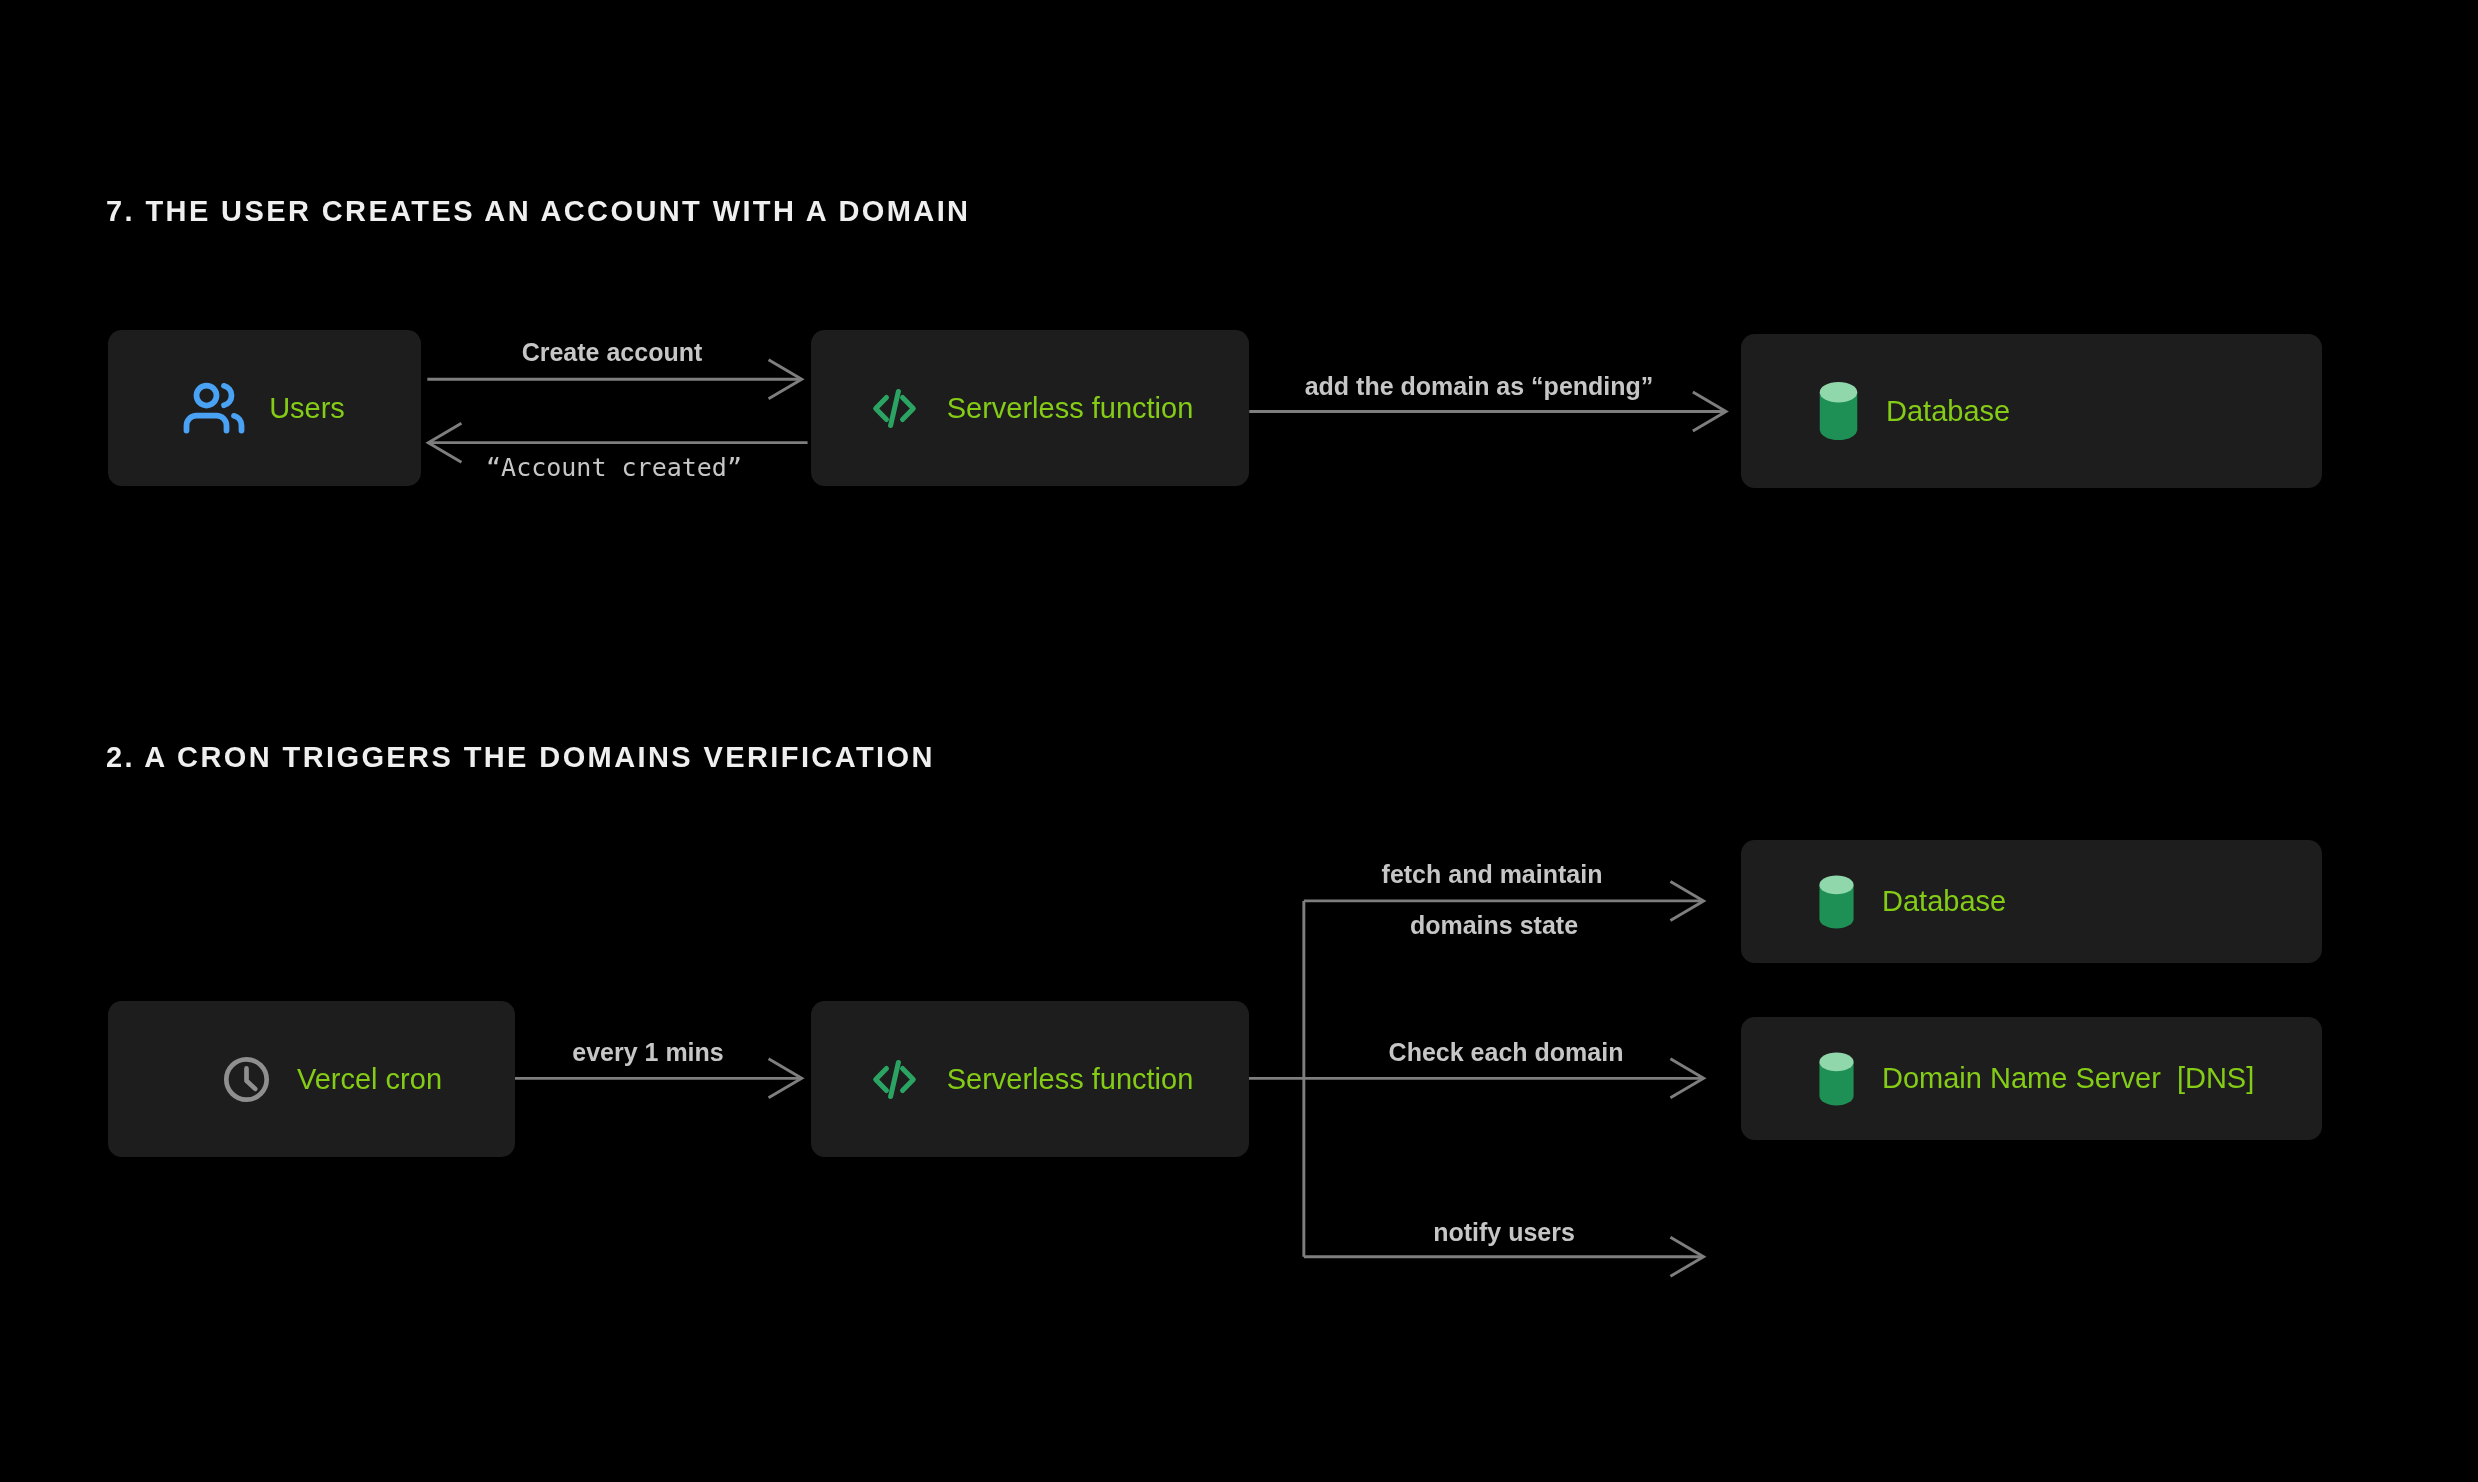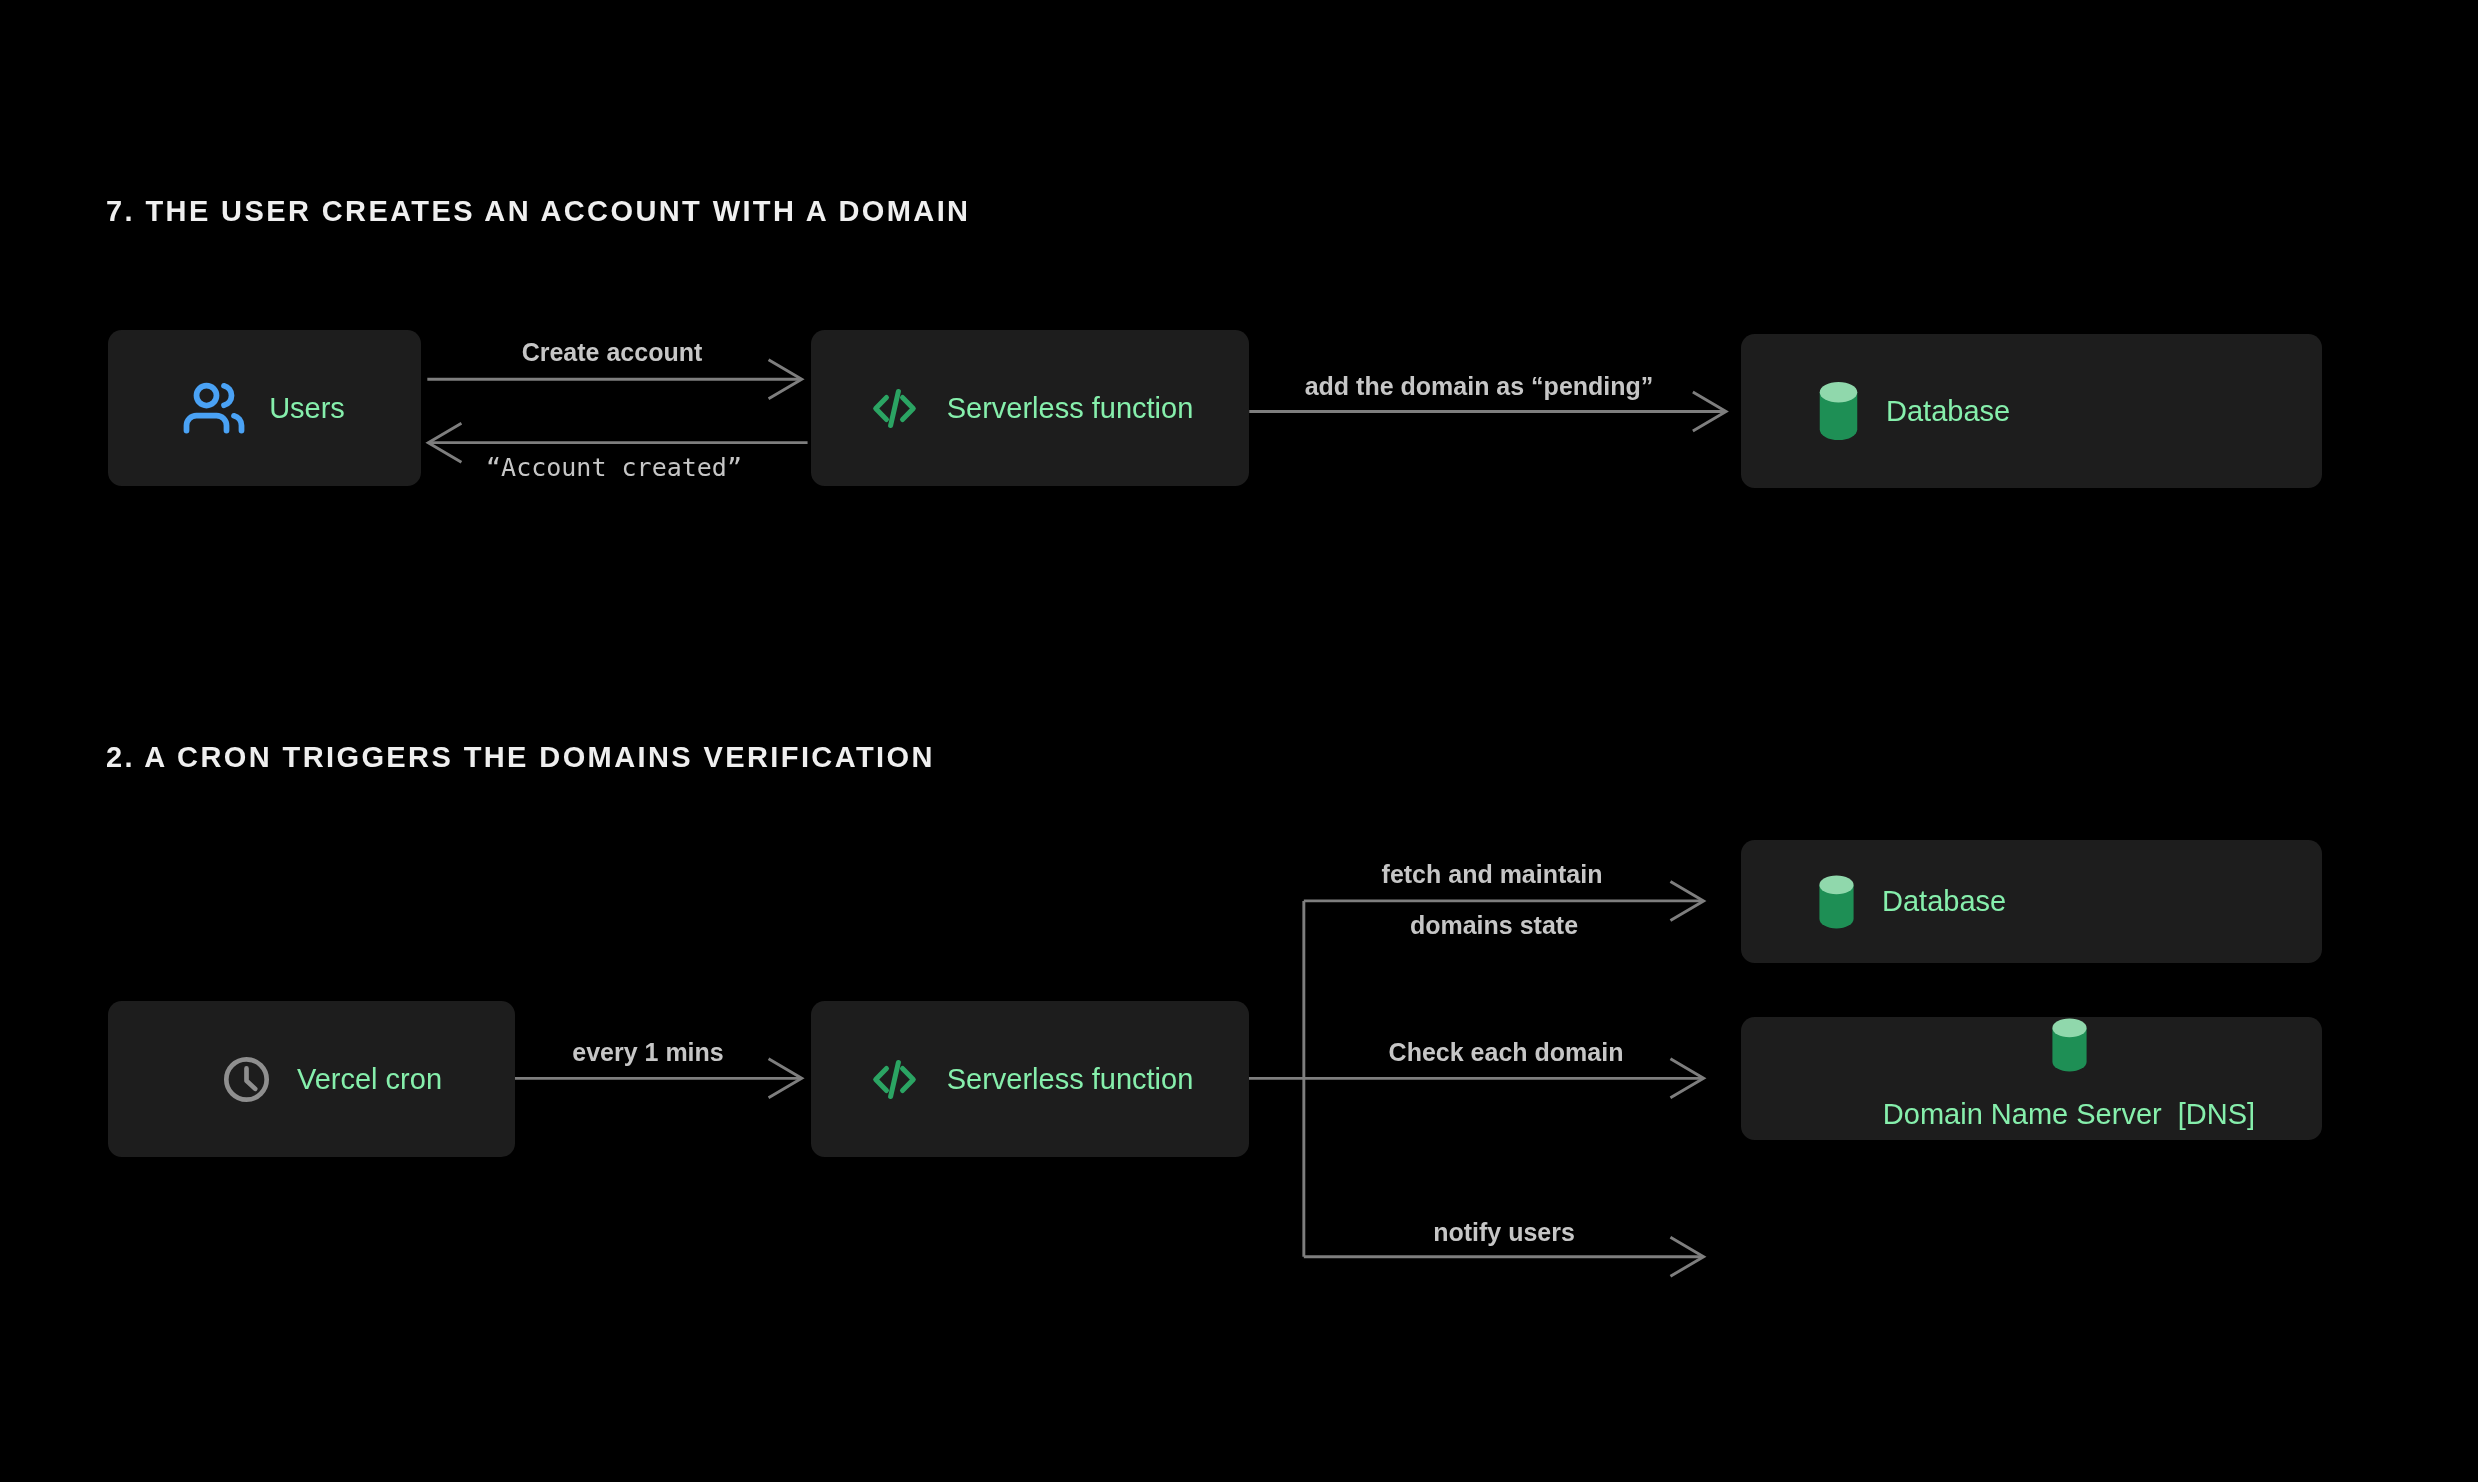--- a/index.html
+++ b/index.html
@@ -18,21 +18,21 @@
     color:#efefef;
     white-space:nowrap;
   }
   .node{
     position:absolute;
     background:#1d1d1d;
     border-radius:13.7px;
     display:flex;
     align-items:center;
     gap:25px;
-    color:#86efac;
+    color:#84cc16;
     font-size:29px;
     font-weight:500;
   }
   .node.center{justify-content:center;}
   .node.leftpad{justify-content:flex-start;padding-left:75px;box-sizing:border-box;}
   .node-label{white-space:pre;}
   .icon{display:flex;align-items:center;justify-content:center;}
   .icon svg{overflow:visible;display:block;}
   .wires{position:absolute;left:0;top:0;}
   .wire{stroke:#7e7e7e;stroke-width:3;fill:none;}
@@ -158,21 +158,21 @@
   <div class="node leftpad" style="left:1741px;top:840px;width:581px;height:123px;">
     <span class="icon">
       <svg width="41" height="56" viewBox="0 0 48 64">
         <path d="M4 12 v39.5 a20 11.5 0 0 0 40 0 V12 Z" fill="#1e8f55"></path>
         <ellipse cx="24" cy="12" rx="20" ry="11" fill="#90d8ac"></ellipse>
       </svg>
     </span>
     <span class="node-label">Database</span>
   </div>
 
-  <div class="node leftpad" style="left:1741px;top:1017px;width:581px;height:123px;flex-direction:column;">
+  <div class="node leftpad" style="left:1741px;top:1017px;width:581px;height:123px;">
     <span class="icon">
       <svg width="41" height="56" viewBox="0 0 48 64">
         <path d="M4 12 v39.5 a20 11.5 0 0 0 40 0 V12 Z" fill="#1e8f55"></path>
         <ellipse cx="24" cy="12" rx="20" ry="11" fill="#90d8ac"></ellipse>
       </svg>
     </span>
     <span class="node-label">Domain Name Server  [DNS]</span>
   </div>
 
 

